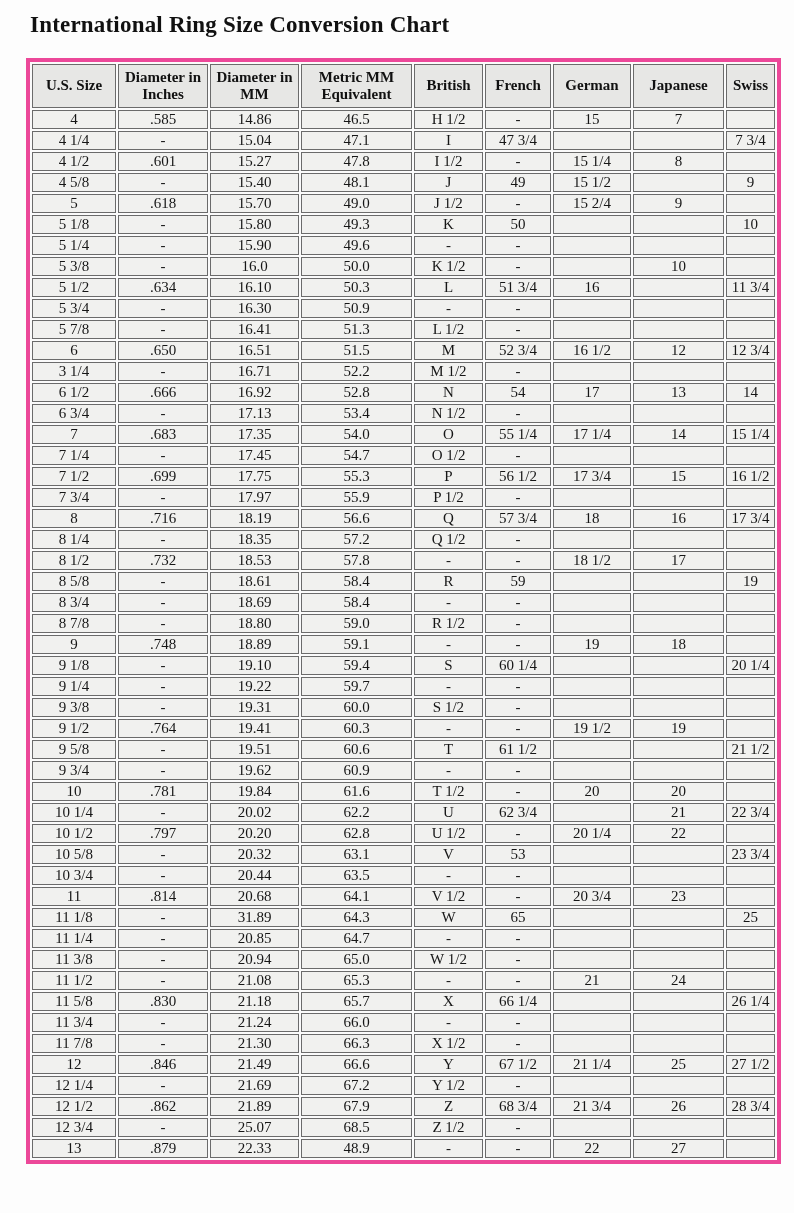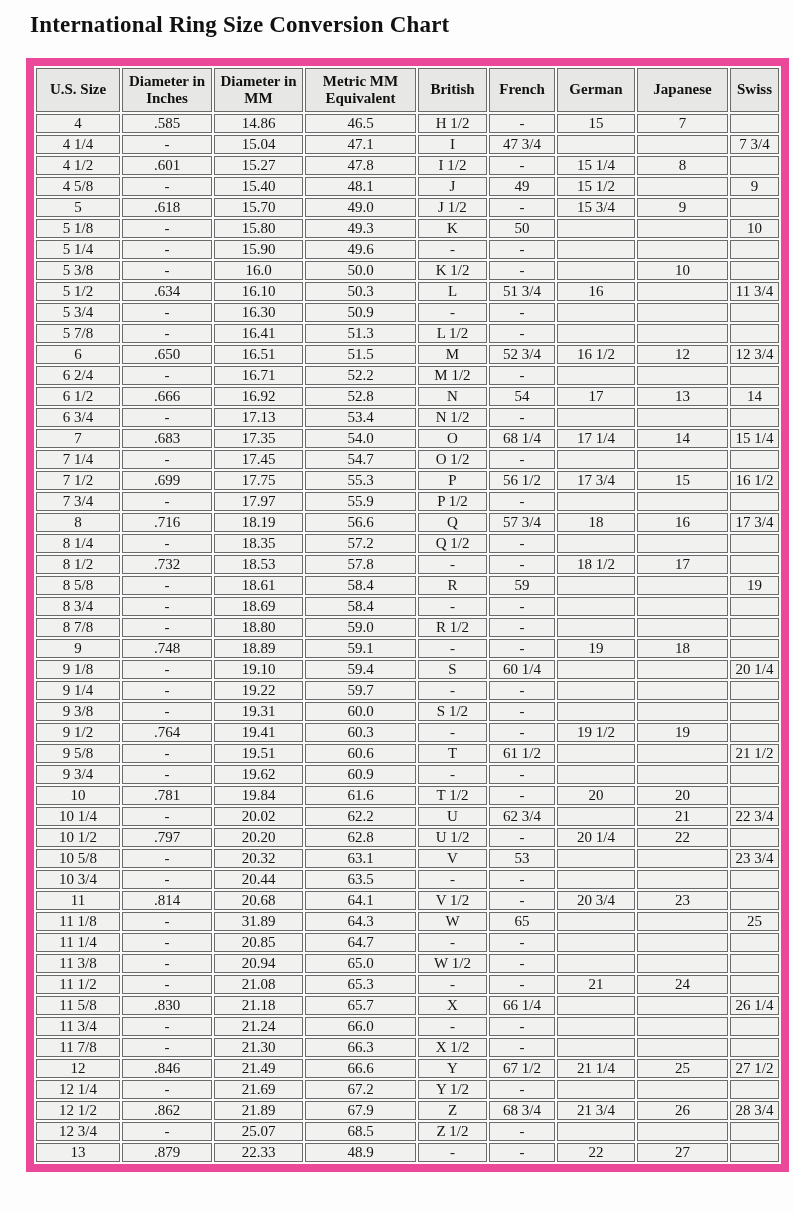--- a/index.html
+++ b/index.html
@@ -26,21 +26,21 @@
     padding: 12px 0 0 30px;
     letter-spacing: 0.2px;
   }
   table.ring-table {
     table-layout: fixed;
     border-collapse: separate;
     border-spacing: 2px;
     margin: 20px 0 0 26px;
     width: 741px;
     background: #fbfbfb;
-    border: 8px solid #ec4899;
+    border: 4px solid #ec4899;
   }
   table.ring-table th,
   table.ring-table td {
     border: 1px solid #6b6b6b;
     text-align: center;
     vertical-align: middle;
     overflow: hidden;
     white-space: nowrap;
   }
   table.ring-table th {
@@ -148,21 +148,21 @@
           <td></td>
           <td>9</td>
         </tr>
         <tr>
           <td>5</td>
           <td>.618</td>
           <td>15.70</td>
           <td>49.0</td>
           <td>J 1/2</td>
           <td>-</td>
-          <td>15 3/4</td>
+          <td>15 2/4</td>
           <td>9</td>
           <td></td>
         </tr>
         <tr>
           <td>5 1/8</td>
           <td>-</td>
           <td>15.80</td>
           <td>49.3</td>
           <td>K</td>
           <td>50</td>
@@ -230,21 +230,21 @@
           <td>.650</td>
           <td>16.51</td>
           <td>51.5</td>
           <td>M</td>
           <td>52 3/4</td>
           <td>16 1/2</td>
           <td>12</td>
           <td>12 3/4</td>
         </tr>
         <tr>
-          <td>6 2/4</td>
+          <td>3 1/4</td>
           <td>-</td>
           <td>16.71</td>
           <td>52.2</td>
           <td>M 1/2</td>
           <td>-</td>
           <td></td>
           <td></td>
           <td></td>
         </tr>
         <tr>
@@ -268,21 +268,21 @@
           <td></td>
           <td></td>
           <td></td>
         </tr>
         <tr>
           <td>7</td>
           <td>.683</td>
           <td>17.35</td>
           <td>54.0</td>
           <td>O</td>
-          <td>68 1/4</td>
+          <td>55 1/4</td>
           <td>17 1/4</td>
           <td>14</td>
           <td>15 1/4</td>
         </tr>
         <tr>
           <td>7 1/4</td>
           <td>-</td>
           <td>17.45</td>
           <td>54.7</td>
           <td>O 1/2</td>

